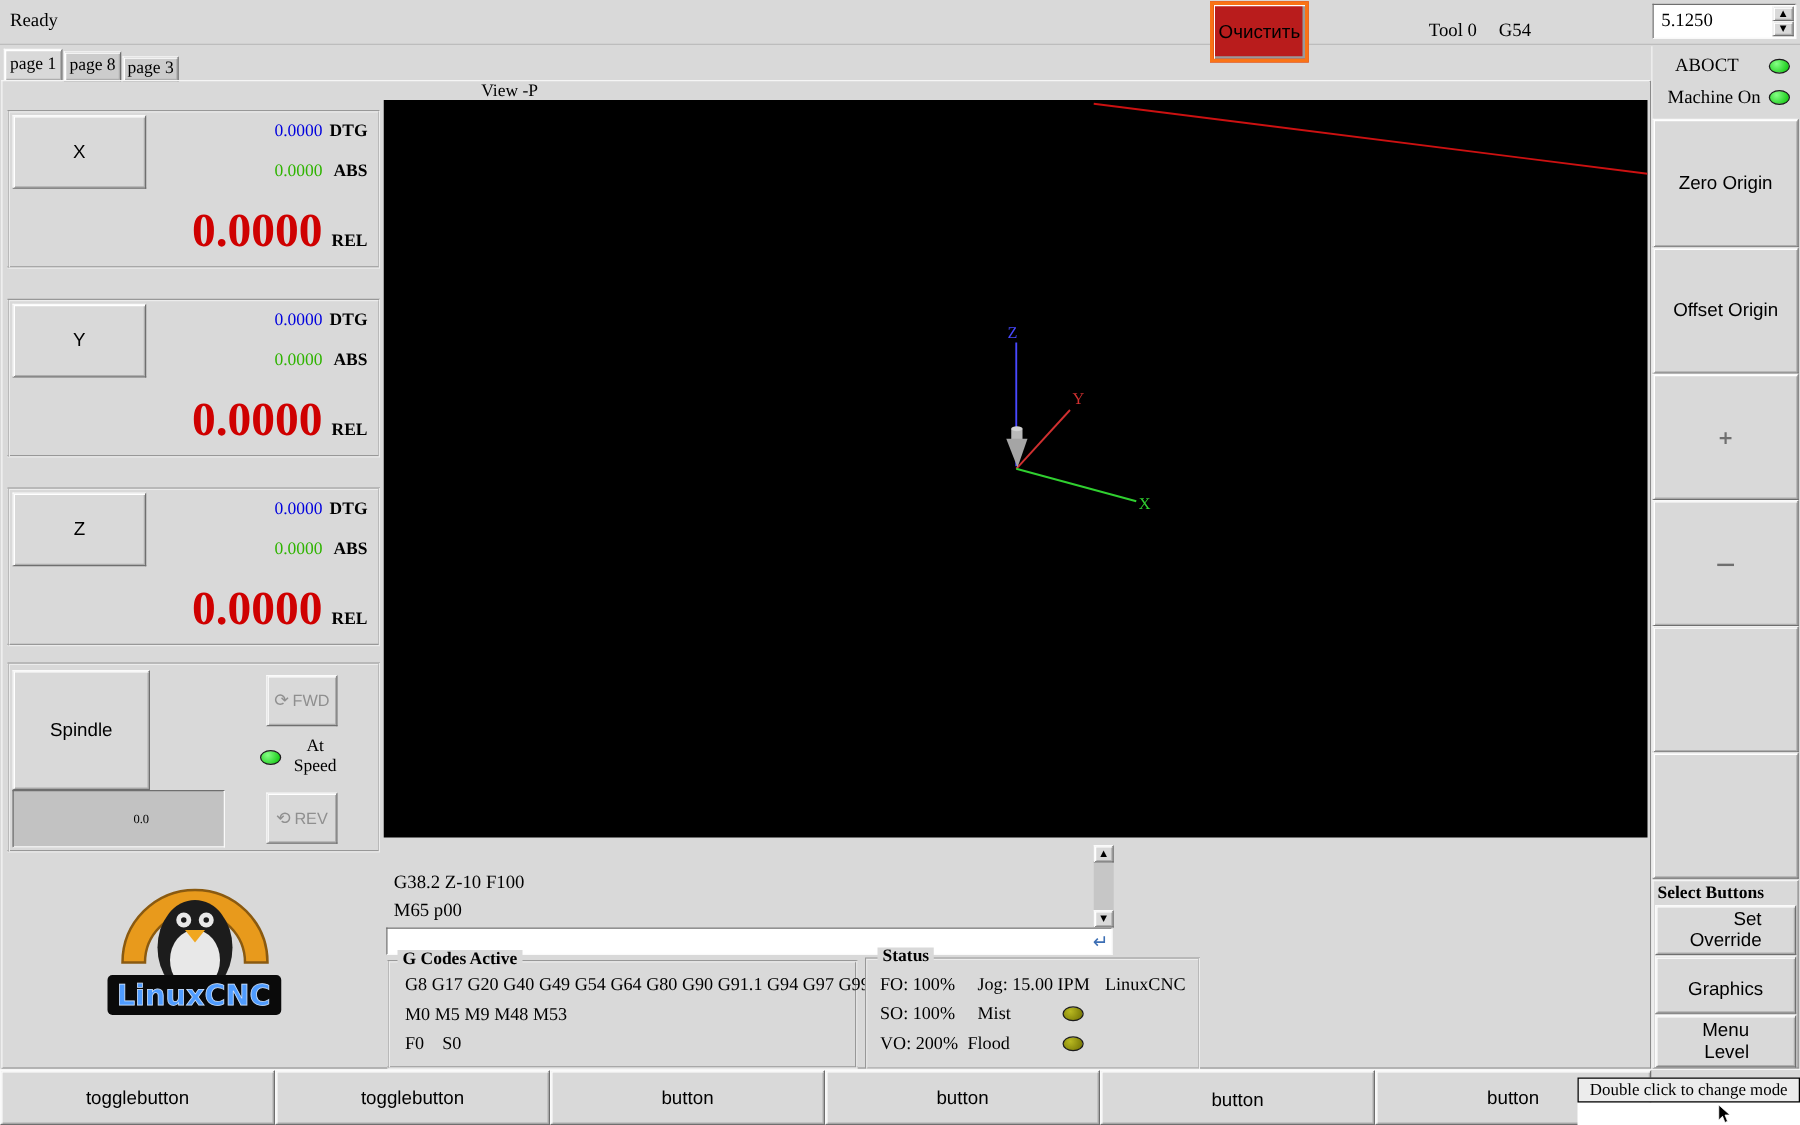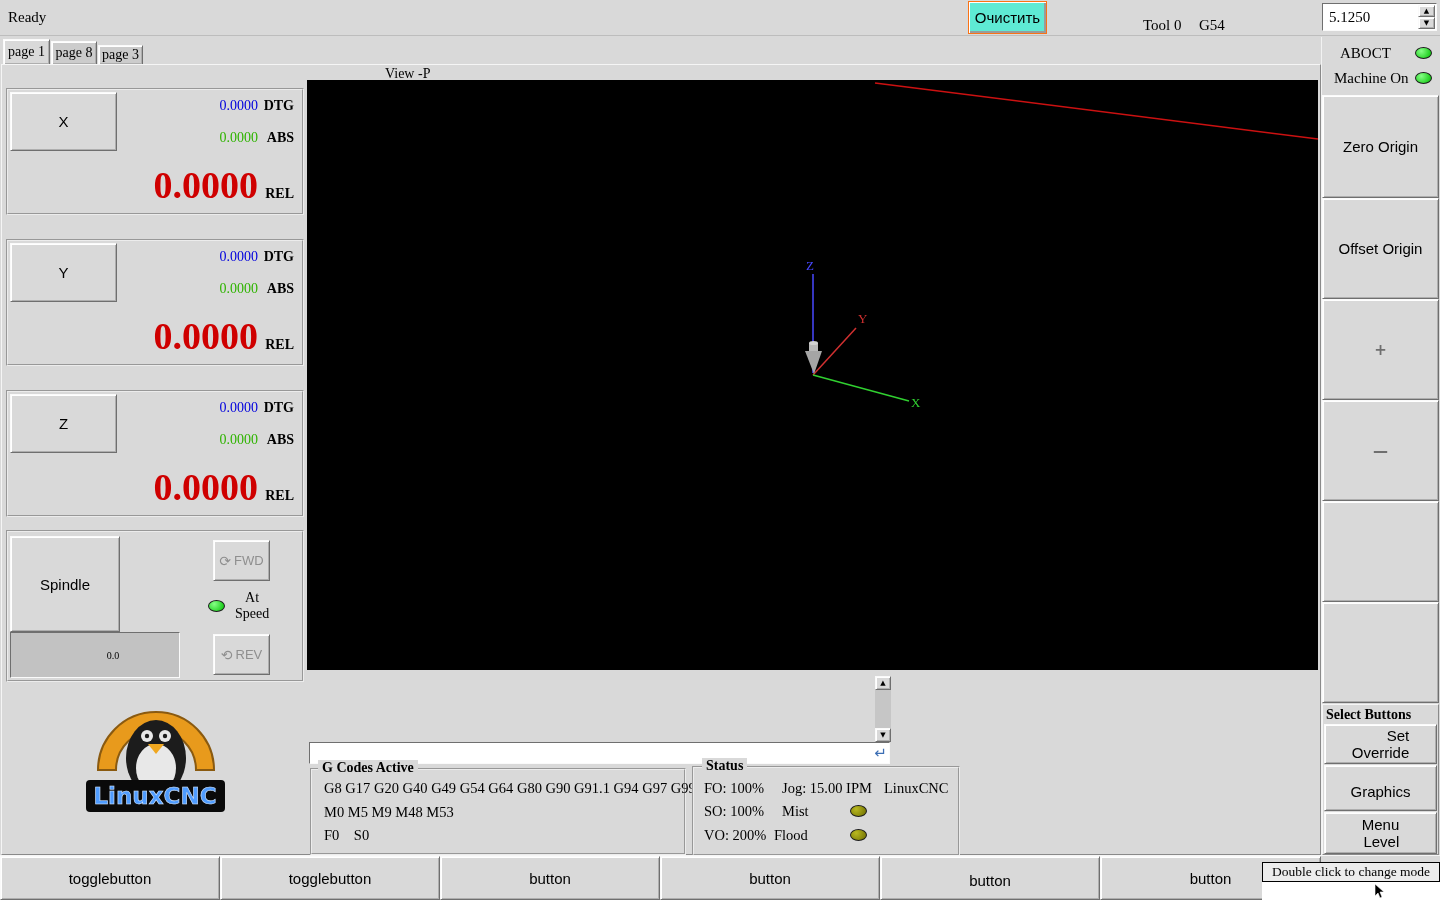--- a/index.html
+++ b/index.html
@@ -13,22 +13,22 @@
   .groove { border:2px groove #ececec; background:#d9d9d9; }
   .center { display:flex; align-items:center; justify-content:center; }
   .pre { white-space:pre-line; text-align:right; }
   .led { width:17px; height:12px; border-radius:50%; border:1px solid #1b1b1b; }
   .led.green { background: radial-gradient(circle at 35% 30%, #86ff86, #00c000); }
   .led.olive { background: radial-gradient(circle at 35% 30%, #b9b921, #6d6d00); }
 
   
   .topbar { left:0; top:0; width:1440px; height:36px; border-bottom:1px solid #bdbdbd; }
   .status-text { left:8px; top:9px; font-size:15px; }
-  .clear-btn { left:968px; top:1px; width:79px; height:33px; font-size:15px; border:1px solid #f97316;
-               box-shadow: inset 1px 1px 0 #fff, inset -2px -2px 0 #9a9a9a; background:#5eead4; }
+  .clear-btn { left:968px; top:1px; width:79px; height:49px; font-size:15px; border:3px solid #f97316;
+               box-shadow: inset 1px 1px 0 #fff, inset -2px -2px 0 #9a9a9a; background:#b91c1c; }
   .tool-label { left:1143px; top:17px; font-size:15px; }
   .g54-label { left:1199px; top:17px; font-size:15px; }
   .spinbox { left:1322px; top:3px; width:115px; height:28px; background:#fff; }
   .spinbox .val { position:absolute; left:6px; top:5px; font-size:15px; }
   .spin-btns { position:absolute; right:1px; top:1px; width:17px; height:24px; }
   .spin-btn { width:17px; height:12px; font-size:7px; line-height:11px; text-align:center;
               font-family:"DejaVu Sans", sans-serif; }
 
   
   .tab { font-size:14px; text-align:center; }
@@ -217,20 +217,24 @@
       <line x1="506" y1="295" x2="602" y2="321" stroke="#30d030" stroke-width="1.5"></line>
       <text x="499" y="190" fill="#4848ff" font-size="13" font-family="Liberation Serif, serif">Z</text>
       <text x="551" y="243" fill="#d03030" font-size="13" font-family="Liberation Serif, serif">Y</text>
       <text x="604" y="327" fill="#30d030" font-size="13" font-family="Liberation Serif, serif">X</text>
       <rect x="502" y="263" width="9" height="9" fill="#b9b9b9"></rect>
       <polygon points="498,271 515,271 507,294" fill="#a5a5a5"></polygon>
       <ellipse cx="506.5" cy="263" rx="4.5" ry="2" fill="#d2d2d2"></ellipse>
     </svg>
   </div>
 
+  <div class="abs cmd-list">
+    <div class="cmd-row">G38.2 Z-10 F100</div>
+    <div class="cmd-row">M65 p00</div>
+  </div>
   <div class="abs scrollbar">
     <div class="sb-btn raised" style="top:0;">▲</div>
     <div class="sb-btn raised" style="top:52px;">▼</div>
   </div>
   <input class="abs cmd-entry sunken" value="" style="">
   <div class="abs enter-ic center">↵</div>
 
   <div class="abs gcodes-frame groove">
     <span class="legend">G Codes Active</span>
     <div class="gcode-line" style="top:10px;">G8 G17 G20 G40 G49 G54 G64 G80 G90 G91.1 G94 G97 G99</div>

